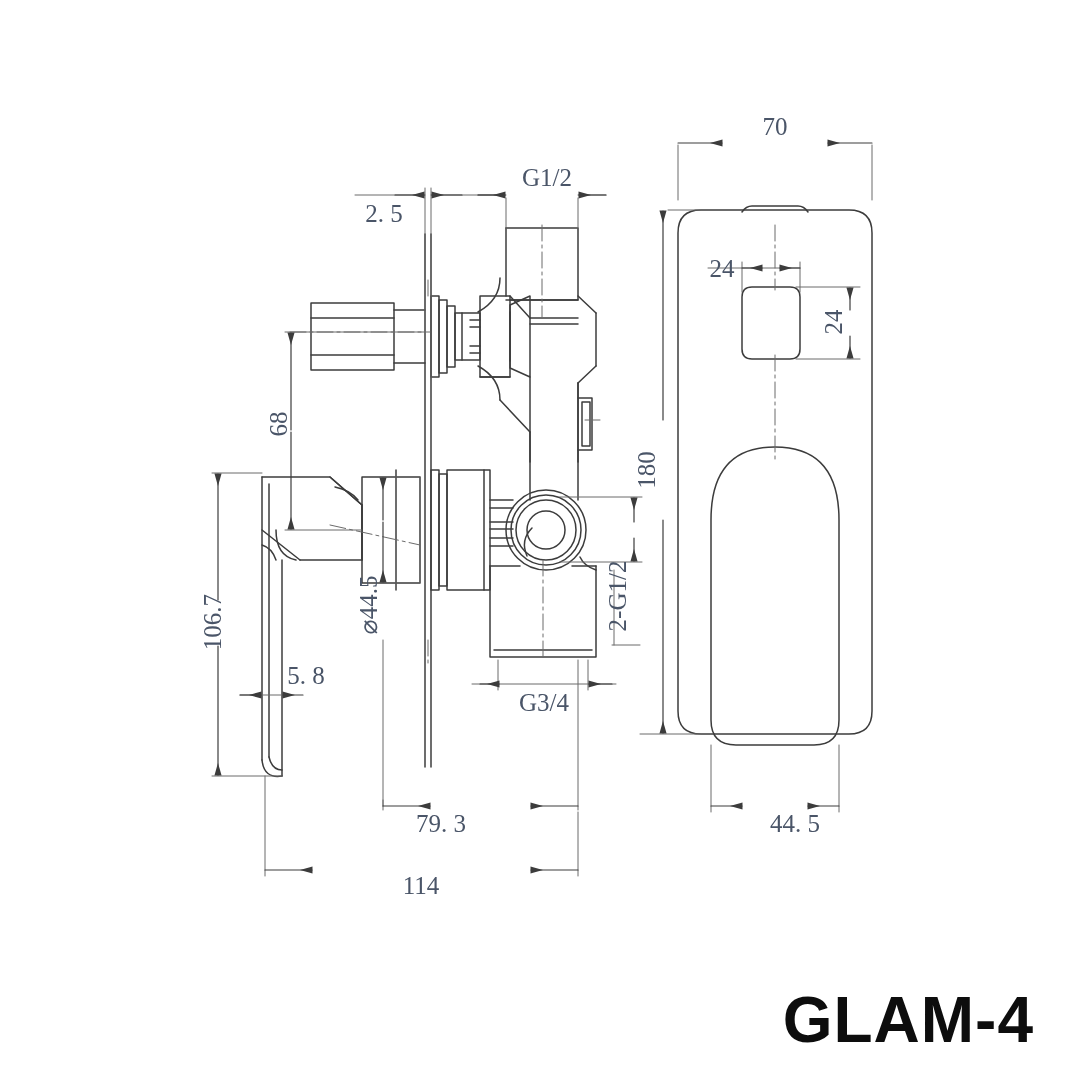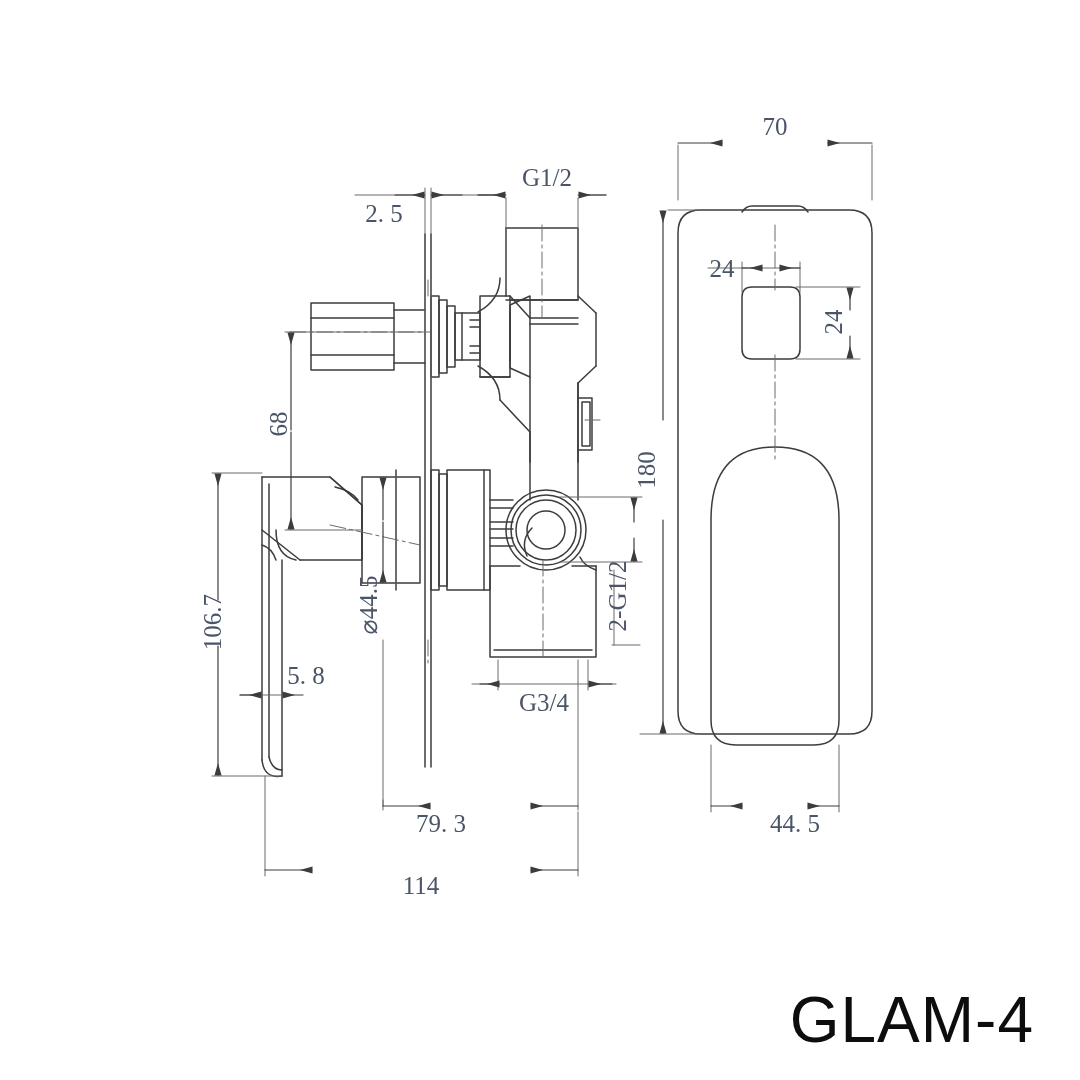--- a/index.html
+++ b/index.html
@@ -22,21 +22,21 @@
     top: 0;
     width: 1080px;
     height: 1080px;
   }
   .part-title {
     position: absolute;
     right: 46px;
     bottom: 28px;
     font-family: "Liberation Sans", "DejaVu Sans", sans-serif;
     font-size: 64px;
-    font-weight: 400;
+    font-weight: 700;
     letter-spacing: 1px;
     color: #0d0d0d;
     line-height: 1;
     white-space: nowrap;
   }
 </style>
 </head>
 <body>
 
 <div id="sheet">

